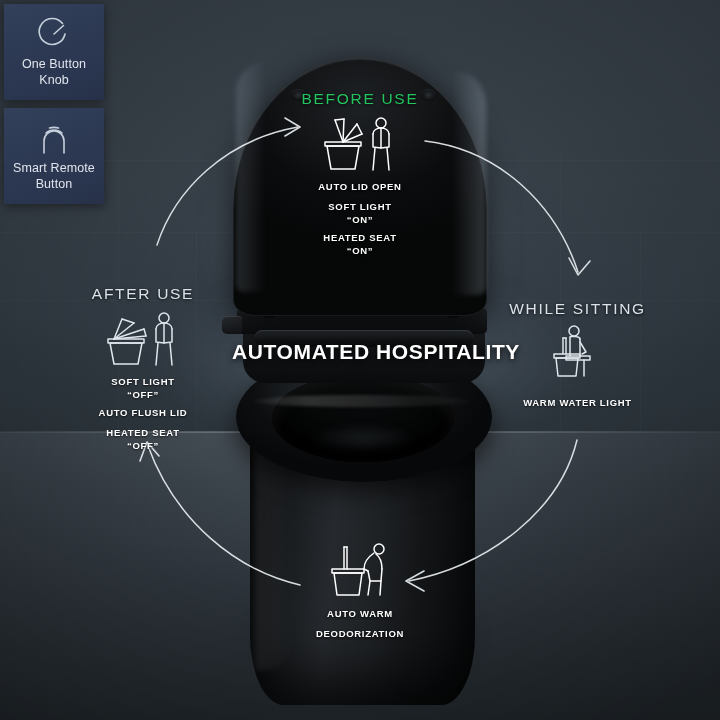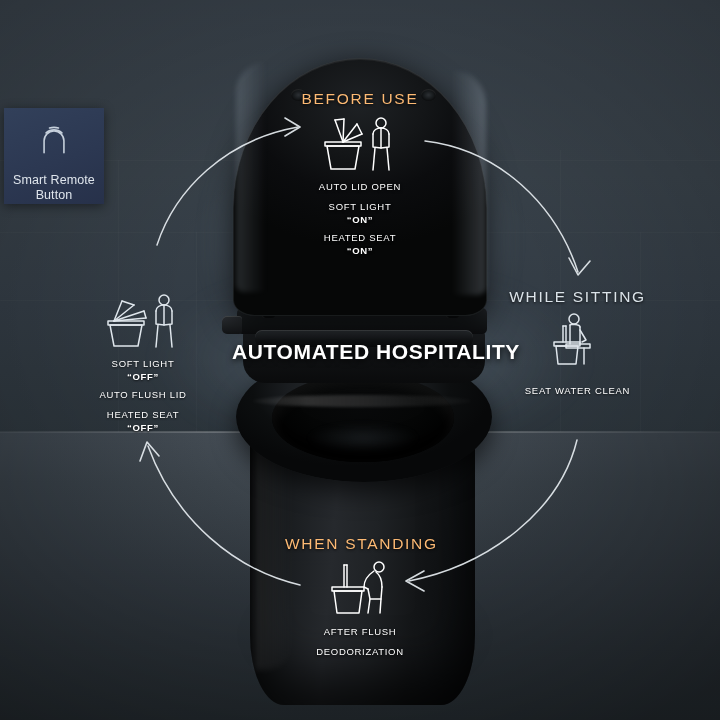--- a/index.html
+++ b/index.html
@@ -173,37 +173,37 @@
   .bumper.l{left:291px;top:89px;}
   .bumper.r{left:421px;top:89px;}
 
   
   .arrows{position:absolute;left:0;top:0;width:720px;height:720px;pointer-events:none;}
 
   
   .blk{position:absolute;text-align:center;color:#fff;}
   .blk .hd{
     font-size:15.5px;letter-spacing:1.7px;font-weight:400;
-    color:#fdba74;text-shadow:0 1px 3px rgba(0,0,0,.8);
+    color:#22c55e;text-shadow:0 1px 3px rgba(0,0,0,.8);
     white-space:nowrap;
   }
   .blk .line{
-    font-size:9.5px;font-weight:400;letter-spacing:.7px;color:#fff;
+    font-size:9.5px;font-weight:700;letter-spacing:.7px;color:#fff;
     text-shadow:0 1px 3px rgba(0,0,0,.9);white-space:nowrap;line-height:1.45;
   }
   .blk .sub{
     font-size:9.5px;font-weight:700;letter-spacing:.7px;color:#fff;
     text-shadow:0 1px 3px rgba(0,0,0,.9);white-space:nowrap;line-height:1.2;
   }
   .ico{margin:6px auto 8px;display:block;}
   .gap{height:6px;}
 
   
   #blk-before{left:285px;top:90px;width:150px;}
-  #blk-sitting{left:500px;top:288px;width:155px;}
+  #blk-sitting{left:500px;top:300px;width:155px;}
   #blk-standing{left:285px;top:535px;width:150px;}
   #blk-after{left:68px;top:285px;width:150px;}
 
   #blk-sitting .hd,#blk-after .hd{color:#dbe3e9;}
   #blk-sitting .line,#blk-after .line,#blk-sitting .sub,#blk-after .sub{
     text-shadow:0 1px 2px rgba(0,0,0,.7);
   }
 
   
   #title{
@@ -214,21 +214,21 @@
   }
 
   
   .badge{
     position:absolute;width:100px;height:96px;
     background:linear-gradient(160deg,#32405a 0%,#2c3852 55%,#27314a 100%);
     box-shadow:0 2px 10px rgba(0,0,0,.45);
     display:flex;flex-direction:column;align-items:center;justify-content:flex-start;
   }
   #badge-knob{left:4px;top:4px;}
-  #badge-remote{left:4px;top:108px;gap:12px;}
+  #badge-remote{left:4px;top:108px;}
   .badge .bico{margin-top:13px;height:34px;display:block;}
   .badge .blabel{
     margin-top:6px;font-size:12.5px;line-height:1.25;color:#dfe5ec;text-align:center;
     letter-spacing:.1px;
   }
 </style>
 </head>
 <body>
 
 <div id="stage">
@@ -347,48 +347,48 @@
       <path d="M38,36 L38,52"></path>
 
       <path d="M10,34 L32,34 L30,52 L12,52 Z"></path>
       <path d="M8,30 L34,30 L34,34 L8,34 Z"></path>
 
       <path d="M17,14 L17,30"></path>
       <path d="M20,14 L20,30"></path>
       <path d="M17,14 L20,14"></path>
     </svg>
     <div class="gap"></div>
-    <div class="line">SEAT WATER CLEAN</div>
+    <div class="line">WARM WATER LIGHT</div>
     <div class="gap"></div>
   </div>
 
   <div class="blk" id="blk-standing">
-    <div class="hd">WHEN STANDING</div>
     <svg class="ico" width="72" height="58" viewBox="0 0 72 58" fill="none" stroke="#ffffff" stroke-width="1.5" stroke-linecap="round" stroke-linejoin="round">
 
       <path d="M10,32 L38,32 L35,54 L13,54 Z"></path>
       <path d="M8,28 L40,28 L40,32 L8,32 Z"></path>
 
       <path d="M20,6 L20,28"></path>
       <path d="M23,6 L23,28"></path>
       <path d="M20,6 L23,6"></path>
 
       <circle cx="55" cy="8" r="5"></circle>
       <path d="M50,12 C44,16 40,22 40,28 L44,30"></path>
       <path d="M52,13 C56,16 58,22 58,28"></path>
       <path d="M44,30 L46,40 L44,54"></path>
       <path d="M58,28 L57,40 L56,54"></path>
       <path d="M46,40 L57,40"></path>
     </svg>
-    <div class="line">AFTER FLUSH</div>
+    <div class="line">AUTO WARM</div>
     <div class="gap"></div>
     <div class="line">DEODORIZATION</div>
   </div>
 
   <div class="blk" id="blk-after">
+    <div class="hd">AFTER USE</div>
     <svg class="ico" width="86" height="58" viewBox="0 0 86 58" fill="none" stroke="#dfe6ec" stroke-width="1.5" stroke-linecap="round" stroke-linejoin="round">
 
       <path d="M10,34 L42,34 L38,55 L14,55 Z"></path>
       <path d="M8,30 L44,30 L44,34 L8,34 Z"></path>
 
       <path d="M14,30 L22,10"></path>
       <path d="M14,30 L34,14"></path>
       <path d="M14,30 L44,20"></path>
       <path d="M14,30 L46,27"></path>
       <path d="M22,10 L34,14"></path>
@@ -403,20 +403,30 @@
     </svg>
     <div class="line">SOFT LIGHT</div>
     <div class="sub">“OFF”</div>
     <div class="gap"></div>
     <div class="line">AUTO FLUSH LID</div>
     <div class="gap"></div>
     <div class="line">HEATED SEAT</div>
     <div class="sub">“OFF”</div>
   </div>
 
+  <div class="badge" id="badge-knob">
+    <svg class="bico" width="40" height="34" viewBox="0 0 40 34" fill="none" stroke="#c6d0dc" stroke-width="1.6" stroke-linecap="round">
+      <path d="M28.5,6.5 A13,13 0 1 0 31,17"></path>
+      <path d="M20,17 L29.5,8.5"></path>
+    </svg>
+    <div class="blabel">
+      <span>One Button</span><br>
+      <span>Knob</span>
+    </div>
+  </div>
 
   <div class="badge" id="badge-remote">
     <svg class="bico" width="44" height="34" viewBox="0 0 44 34" fill="none" stroke="#c6d0dc" stroke-width="1.6" stroke-linecap="round">
       <path d="M12,32 L12,20 A10,10 0 0 1 32,20 L32,32"></path>
       <path d="M14,12 A12,12 0 0 1 30,12"></path>
       <path d="M17.5,7 A17,17 0 0 1 26.5,7"></path>
     </svg>
     <div class="blabel">
       <span>Smart Remote</span><br>
       <span>Button</span>

